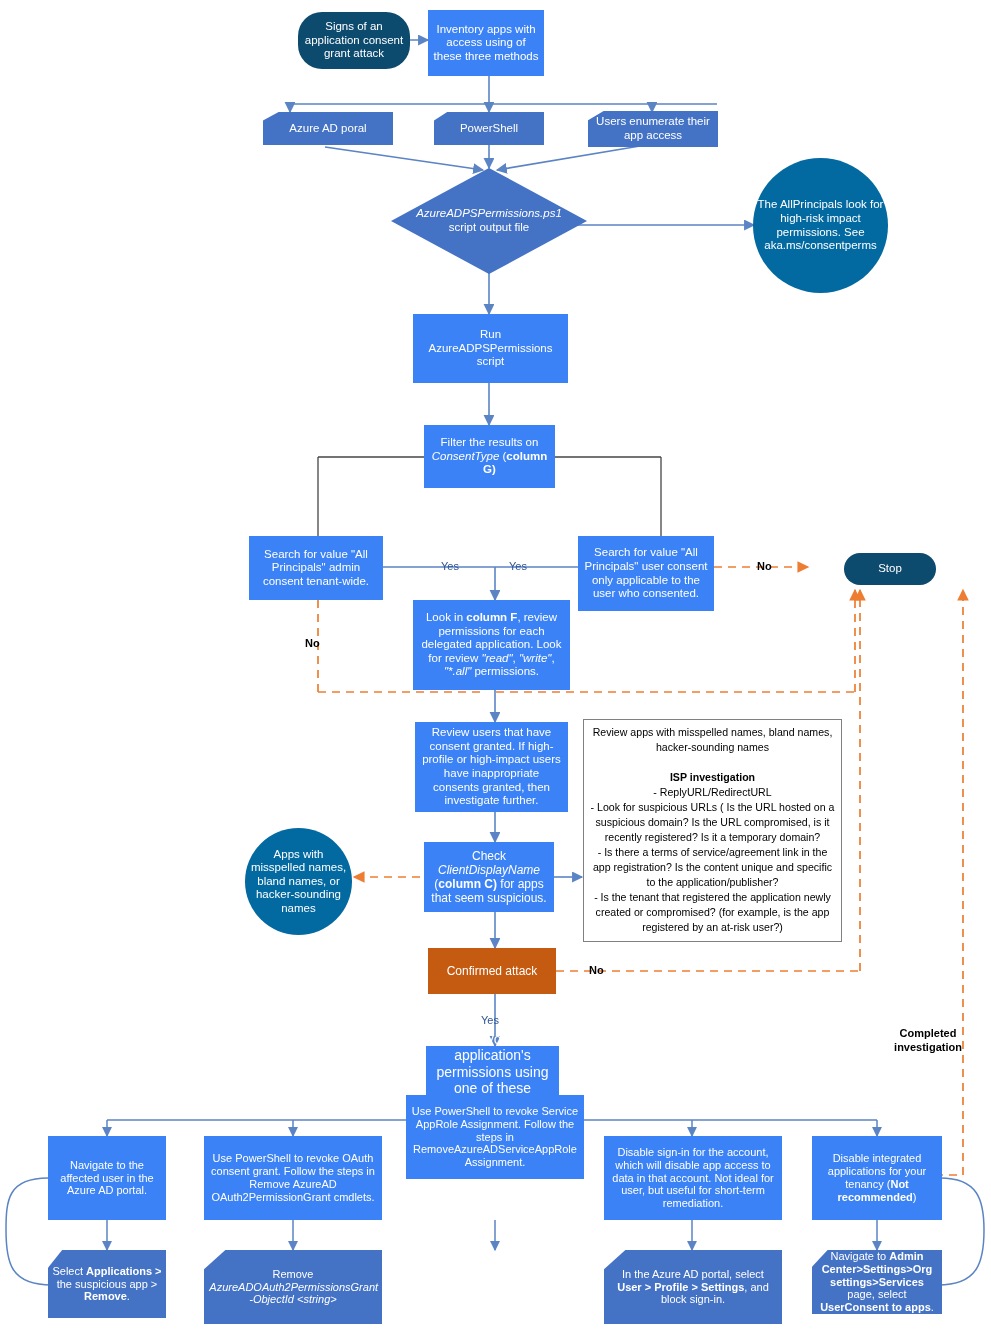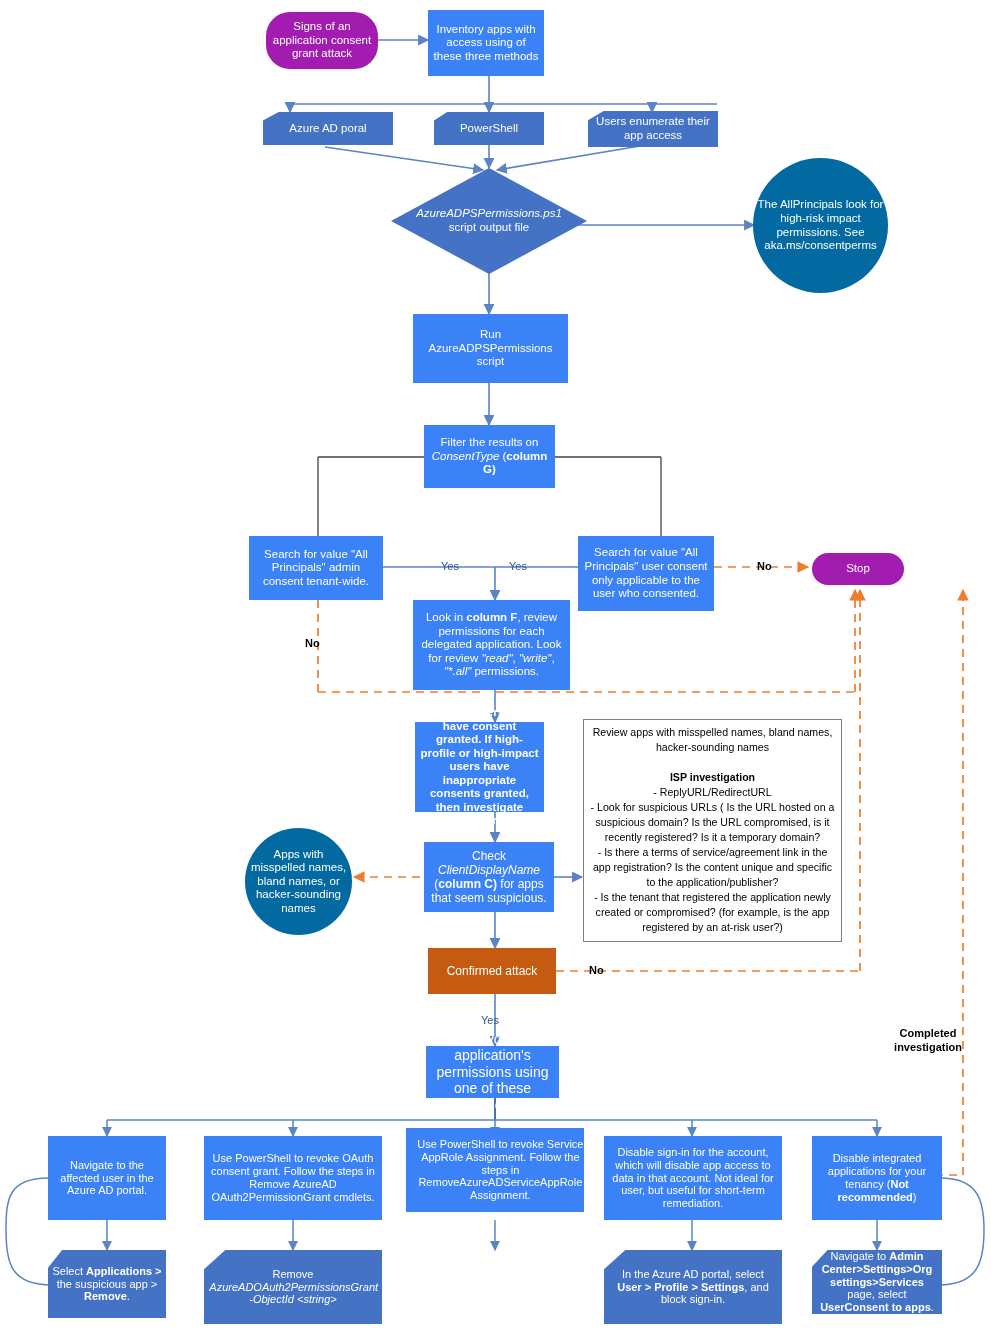--- a/index.html
+++ b/index.html
@@ -4,21 +4,21 @@
 <style>
   html,body{margin:0;padding:0;background:#ffffff;}
   body{width:991px;height:1329px;position:relative;overflow:hidden;
        font-family:"Liberation Sans","DejaVu Sans",sans-serif;}
   #canvas{position:absolute;left:0;top:0;width:991px;height:1329px;}
   svg#wires{position:absolute;left:0;top:0;width:991px;height:1329px;pointer-events:none;}
   .node{position:absolute;box-sizing:border-box;display:flex;align-items:center;
         justify-content:center;text-align:center;color:#ffffff;line-height:1.18;}
   .rect{background:#3b82f6;}
   .orange{background:#c55a11;}
-  .term{background:#a21caf;border-radius:24px;}
+  .term{background:#0c4a6e;border-radius:24px;margin-left:32px;}
   .circle{background:#0369a1;border-radius:50%;}
   .hex{background:#4472c4;clip-path:polygon(12% 0,100% 0,100% 100%,0 100%,0 26%);}
   .diamond{background:transparent;}
   .diamond .dshape{position:absolute;left:0;top:0;width:100%;height:100%;
         background:#4472c4;clip-path:polygon(50% 0,100% 50%,50% 100%,0 50%);}
   .diamond .dtxt{position:relative;z-index:2;width:76%;}
   .note{background:#ffffff;border:1.2px solid #808080;color:#000000;
         text-align:center;display:block;padding:5px 6px;box-sizing:border-box;}
   .txt{display:block;width:94%;}
   .lbl{position:absolute;color:#000000;font-weight:bold;font-size:11px;}
@@ -179,21 +179,21 @@
   </div>
 
   <div class="node rect" style="left:578px;top:536px;width:136px;height:75px;font-size:11.5px;">
     <span class="txt">Search for value "All Principals" user consent only applicable to the user who consented.</span>
   </div>
 
   <div class="node rect" style="left:413px;top:600px;width:157px;height:90px;font-size:11.5px;">
     <span class="txt"><span>Look in </span><b>column F</b><span>, review permissions for each delegated application. Look for  review </span><i>"read"</i><span>, </span><i>"write"</i><span>, </span><i>"*.all"</i><span> permissions.</span></span>
   </div>
 
-  <div class="node rect" style="left:415px;top:722px;width:129px;height:90px;font-size:11.5px;font-weight:bold;">
+  <div class="node rect" style="left:415px;top:722px;width:153px;height:90px;font-size:11.5px;">
     <span class="txt">Review users that have consent granted. If high-profile or high-impact users have inappropriate consents granted, then investigate further.</span>
   </div>
 
   <div class="node rect" style="left:424px;top:842px;width:130px;height:70px;font-size:12px;">
     <span class="txt"><span>Check </span><i>ClientDisplayName</i><span> (</span><b>column C)</b><span> for apps that seem suspicious.</span></span>
   </div>
 
   <div class="node circle" style="left:245px;top:828px;width:107px;height:107px;font-size:11.5px;">
     <span class="txt">Apps with misspelled names, bland names, or hacker-sounding names</span>
   </div>
@@ -220,21 +220,21 @@
   </div>
 
   <div class="node rect" style="left:48px;top:1136px;width:118px;height:84px;font-size:11px;">
     <span class="txt">Navigate to the affected user in the Azure AD portal.</span>
   </div>
 
   <div class="node rect" style="left:204px;top:1136px;width:178px;height:84px;font-size:11px;">
     <span class="txt">Use PowerShell to revoke OAuth consent grant. Follow the steps in Remove AzureAD OAuth2PermissionGrant cmdlets.</span>
   </div>
 
-  <div class="node rect" style="left:406px;top:1128px;width:178px;height:84px;font-size:11px;justify-content:flex-end;">
+  <div class="node rect" style="left:406px;top:1095px;width:178px;height:84px;font-size:11px;">
     <span class="txt">Use PowerShell to  revoke Service AppRole Assignment. Follow the steps in RemoveAzureADServiceAppRole Assignment.</span>
   </div>
 
   <div class="node rect" style="left:604px;top:1136px;width:178px;height:84px;font-size:11px;">
     <span class="txt">Disable sign-in for the account, which will disable app access to data in that account. Not ideal for user, but useful for short-term remediation.</span>
   </div>
 
   <div class="node rect" style="left:812px;top:1136px;width:130px;height:84px;font-size:11px;">
     <span class="txt"><span>Disable integrated applications for your tenancy (</span><b>Not recommended</b><span>)</span></span>
   </div>

